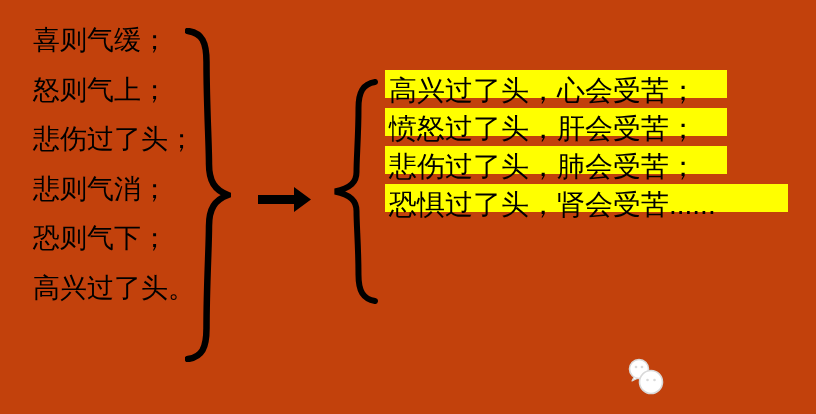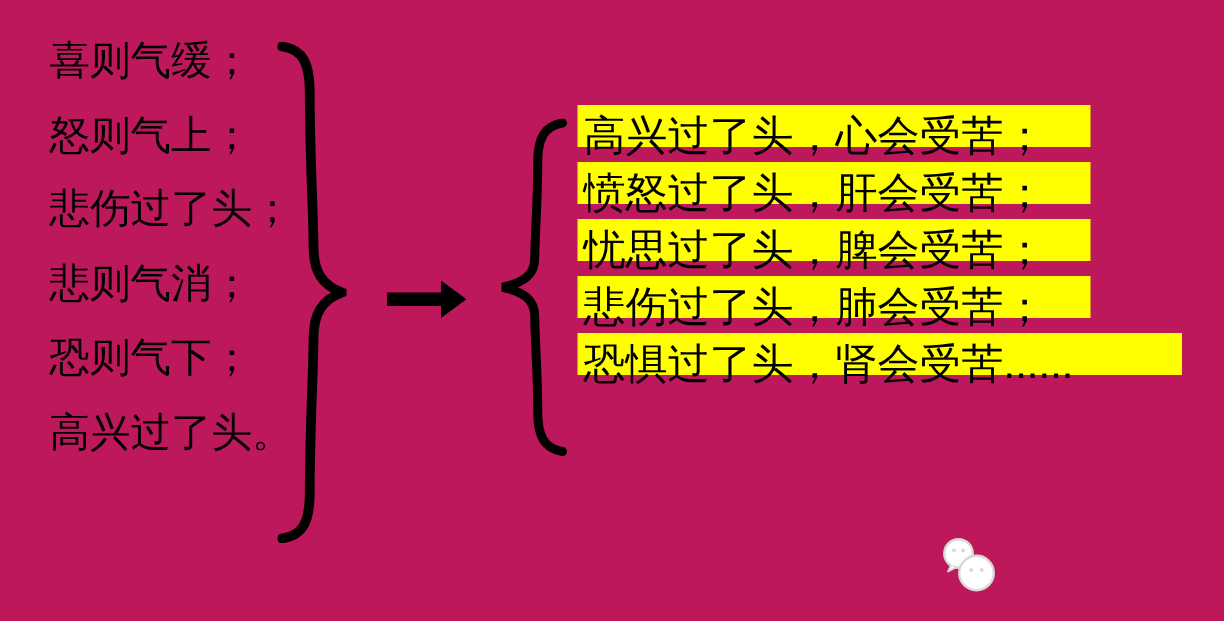--- a/index.html
+++ b/index.html
@@ -1,20 +1,20 @@
 <!DOCTYPE html>
 <html><head>
 <meta charset="utf-8">
 <style>
   html, body { margin: 0; padding: 0; background: #ffffff; }
   .canvas {
     position: relative;
     width: 816px;
     height: 414px;
-    background: #be185d;
+    background: #c2410c;
     font-family: "Liberation Sans", sans-serif;
     overflow: hidden;
     color: #000;
   }
   
   .left-col {
     position: absolute;
     left: 33px;
     top: 16px;
     font-size: 27px;
@@ -100,21 +100,20 @@
                C 27.5 103 22 109 6 112.5
                C 22 116 27.5 122 27.5 132
                C 27.5 146 29.5 169 29.5 196
                C 29.5 212 34 220 46 222" fill="none" stroke="#000000" stroke-width="6" stroke-linecap="round"></path>
     </svg>
   </div>
 
   <div class="right-col">
     <div class="hl-row">高兴过了头，心会受苦；</div>
     <div class="hl-row">愤怒过了头，肝会受苦；</div>
-    <div class="hl-row">忧思过了头，脾会受苦；</div>
     <div class="hl-row">悲伤过了头，肺会受苦；</div>
     <div class="hl-row wide">恐惧过了头，肾会受苦......</div>
   </div>
 
   <div class="watermark">
     <span>
       <svg width="44" height="42" viewBox="0 0 44 42" aria-hidden="true">
         <circle cx="15" cy="13" r="9.5" fill="#ffffff" stroke="#d9d9d9" stroke-width="1.6"></circle>
         <circle cx="12" cy="11" r="1.3" fill="#d9d9d9"></circle>
         <circle cx="18" cy="11" r="1.3" fill="#d9d9d9"></circle>

